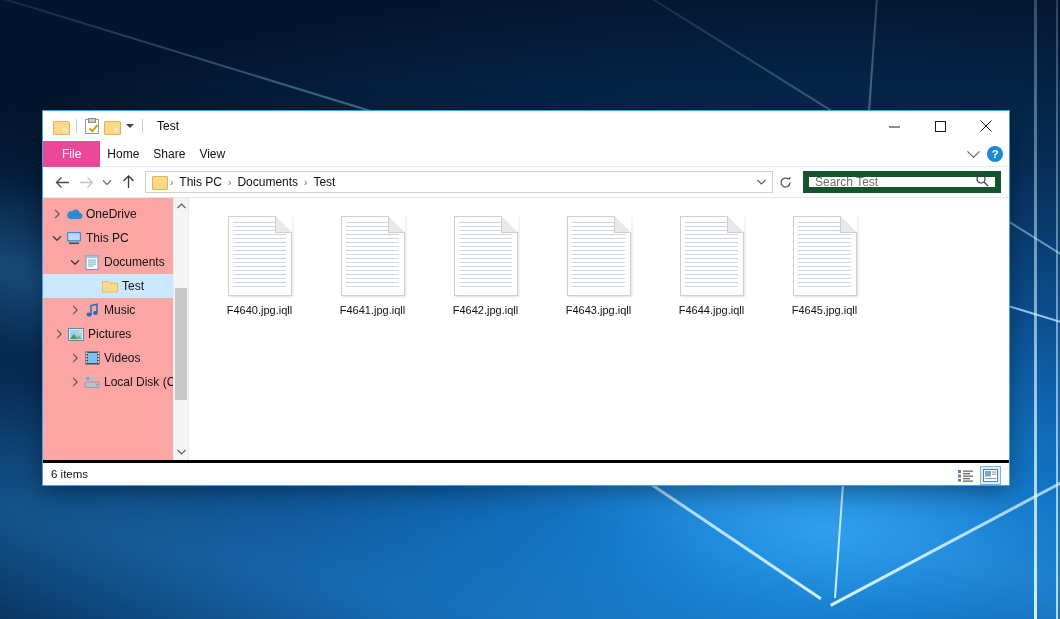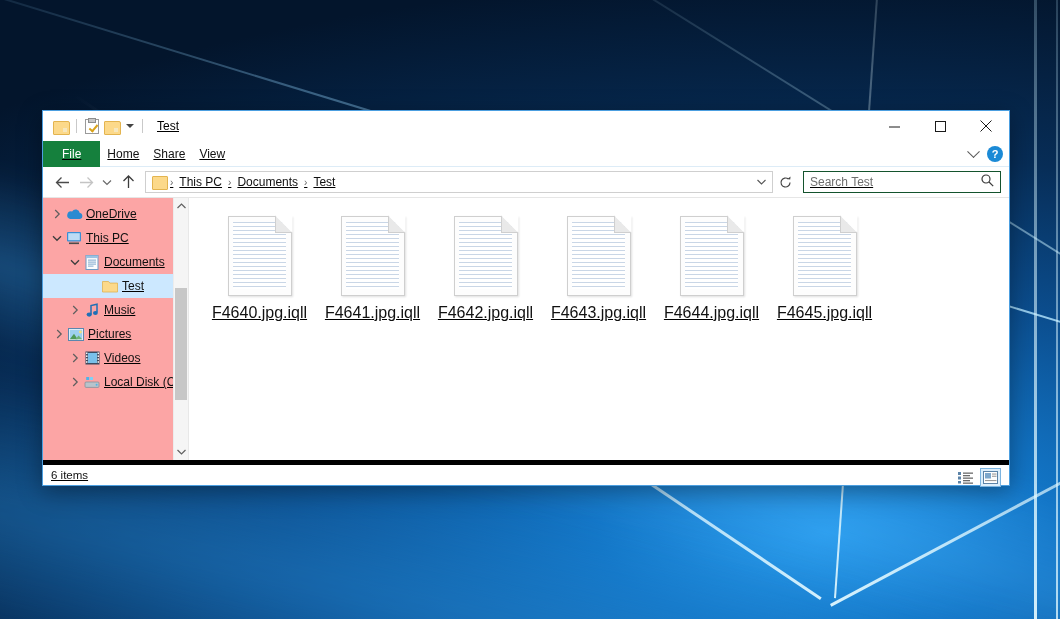--- a/index.html
+++ b/index.html
@@ -23,21 +23,21 @@
   .b7{left:1056px;top:0px;width:2px;height:640px;background:linear-gradient(180deg,rgba(190,235,255,.2),rgba(225,248,255,.8));}
   .b8{left:-200px;top:330px;width:1500px;height:260px;background:linear-gradient(180deg,rgba(20,95,170,0),rgba(45,150,225,.35),rgba(20,95,170,0));transform:rotate(13deg);filter:blur(16px);}
   .b9{left:560px;top:-60px;width:900px;height:2px;background:linear-gradient(90deg,rgba(150,215,255,0),rgba(200,240,255,.8));transform:rotate(32deg);}
 
   
   #window{
     position:absolute;left:42px;top:110px;width:968px;height:376px;
     background:#ffffff;border:1px solid #4c9fe0;
     box-shadow:0 6px 22px rgba(0,0,0,.35);
     display:flex;flex-direction:column;
-    font-size:12px;color:#000;text-decoration:underline;
+    font-size:12px;color:#000;
   }
 
   
   .titlebar{height:30px;background:#ffffff;display:flex;align-items:center;position:relative;flex:0 0 auto;}
   .qat{display:flex;align-items:center;padding-left:10px;gap:5px;height:100%;}
   .qat-sep{width:1px;height:14px;background:#c9c9c9;margin:0 3px;}
   .ico-folder{width:15px;height:13px;position:relative;}
   .ico-folder::before{content:"";position:absolute;left:0;top:1px;width:15px;height:12px;background:#fcd98a;border:1px solid #e3b44f;border-radius:1px 2px 1px 1px;}
   .ico-folder::after{content:"";position:absolute;right:1px;bottom:1px;width:4px;height:4px;background:#f6e7bd;}
   .ico-props{width:14px;height:15px;border:1px solid #9a9a9a;background:#fff;position:relative;}
@@ -45,39 +45,39 @@
   .ico-props::after{content:"";position:absolute;left:3px;top:5px;width:7px;height:3px;border-left:2px solid #d9a21a;border-bottom:2px solid #d9a21a;transform:rotate(-50deg);}
   .ico-caret{width:0;height:0;border-left:4px solid transparent;border-right:4px solid transparent;border-top:4px solid #444;margin-left:2px;}
   .title-text{font-size:12px;color:#000;margin-left:6px;}
   .winbtns{position:absolute;right:0;top:0;display:flex;height:30px;}
   .winbtn{width:46px;height:30px;display:flex;align-items:center;justify-content:center;color:#1a1a1a;}
   .winbtn svg{display:block;}
 
   
   .ribbon{height:26px;display:flex;align-items:stretch;position:relative;flex:0 0 auto;border-bottom:1px solid #ddecf7;}
   .tab{padding:0 7px;display:flex;align-items:center;font-size:12px;color:#111;height:26px;}
-  .tab.file{background:#15803d;color:#fff;padding:0 19px;}
+  .tab.file{background:#ec4899;color:#fff;padding:0 19px;}
   .ribbon-right{position:absolute;right:6px;top:0;height:26px;display:flex;align-items:center;gap:9px;}
   .chev{width:9px;height:9px;border-right:1.4px solid #5a5a5a;border-bottom:1.4px solid #5a5a5a;transform:rotate(45deg) translate(-2px,-2px);}
   .helpbtn{width:16px;height:16px;border-radius:50%;background:#1b8ad6;color:#fff;font-size:11px;font-weight:bold;display:flex;align-items:center;justify-content:center;line-height:1;}
 
   
   .addrbar{height:30px;display:flex;align-items:center;padding:0 8px;gap:2px;flex:0 0 auto;background:#fff;}
   .navbtn{width:22px;height:22px;display:flex;align-items:center;justify-content:center;color:#4a4a4a;}
   .navbtn.dim{color:#c4c4c4;}
   .navbtn.small{width:16px;}
   .crumbbox{flex:1;height:22px;border:1px solid #cfcfcf;background:#fff;display:flex;align-items:center;padding:0 4px;margin-left:4px;}
   .crumbs{display:flex;align-items:center;flex:1;gap:1px;}
   .crumb{padding:0 4px;font-size:12px;color:#111;}
   .crumb-sep{color:#666;font-size:10px;padding:0 1px;}
   .crumbfolder{width:14px;height:12px;position:relative;margin-left:2px;margin-right:2px;}
   .crumbfolder::before{content:"";position:absolute;left:0;top:0;width:14px;height:12px;background:#fcd98a;border:1px solid #e3b44f;border-radius:1px;}
   .crumb-drop{width:14px;display:flex;align-items:center;justify-content:center;color:#555;font-size:9px;}
   .refreshbtn{width:20px;height:22px;display:flex;align-items:center;justify-content:center;color:#444;border:1px solid transparent;}
-  .searchbox{width:198px;height:22px;border:1px solid #14532d;background:#fff;display:flex;align-items:center;padding:0 6px;margin-left:6px;}
+  .searchbox{width:198px;height:22px;border:6px solid #14532d;background:#fff;display:flex;align-items:center;padding:0 6px;margin-left:6px;}
   .searchbox .ph{flex:1;color:#6e6e6e;font-size:12px;}
   .searchbox .mag{color:#3a3a3a;}
 
   
   .body{flex:1;display:flex;min-height:0;border-top:1px solid #e6e6e6;}
   .sidebar{width:146px;background:#fca5a5;position:relative;border-right:1px solid #e8e8e8;overflow:hidden;}
   .tree{padding-top:4px;}
   .trow{height:24px;display:flex;align-items:center;font-size:12px;color:#111;padding-right:4px;white-space:nowrap;}
   .trow.sel{background:#cce8ff;}
   .tw{width:16px;display:flex;align-items:center;justify-content:center;flex:0 0 16px;}
@@ -94,24 +94,24 @@
   .files{flex:1;background:#fff;position:relative;padding:14px 0 0 14px;}
   .grid{display:flex;flex-wrap:wrap;}
   .fitem{width:113px;display:flex;flex-direction:column;align-items:center;padding-top:4px;}
   .doc{width:64px;height:80px;position:relative;}
   .doc .page{position:absolute;inset:0;background:#fdfdfd;border:1px solid #cfcfcf;box-shadow:1px 1px 2px rgba(0,0,0,.13);}
   .doc .lines{position:absolute;left:5px;right:6px;top:6px;bottom:7px;
     background:repeating-linear-gradient(180deg,#c9d6e6 0px,#c9d6e6 1px,#ffffff 1px,#ffffff 4px);}
   .doc .fold{position:absolute;right:-1px;top:-1px;width:18px;height:18px;background:#e9e9e9;border-left:1px solid #cfcfcf;border-bottom:1px solid #cfcfcf;
     clip-path:polygon(0 0,100% 100%,0 100%);}
   .doc .foldcover{position:absolute;right:-1px;top:-1px;width:18px;height:18px;background:#fff;clip-path:polygon(0 0,100% 0,100% 100%);}
-  .fname{margin-top:8px;font-size:16px;color:#111;text-align:center;white-space:nowrap;}
-
-  
-  .status{height:25px;flex:0 0 auto;border-top:5px solid #000000;display:flex;align-items:center;padding:0 8px;background:#fff;position:relative;}
+  .fname{margin-top:8px;font-size:11px;color:#111;text-align:center;white-space:nowrap;}
+
+  
+  .status{height:25px;flex:0 0 auto;border-top:3px solid #000000;display:flex;align-items:center;padding:0 8px;background:#fff;position:relative;}
   .status .count{font-size:11.5px;color:#111;}
   .viewbtns{position:absolute;right:8px;top:0;height:25px;display:flex;align-items:center;gap:4px;}
   .vbtn{width:21px;height:19px;display:flex;align-items:center;justify-content:center;border:1px solid transparent;}
   .vbtn.active{border:1px solid #7cb4e0;background:#dceefb;}
 </style>
 </head>
 <body>
 
 <div id="desktop">
   <div class="beam b2"></div>

